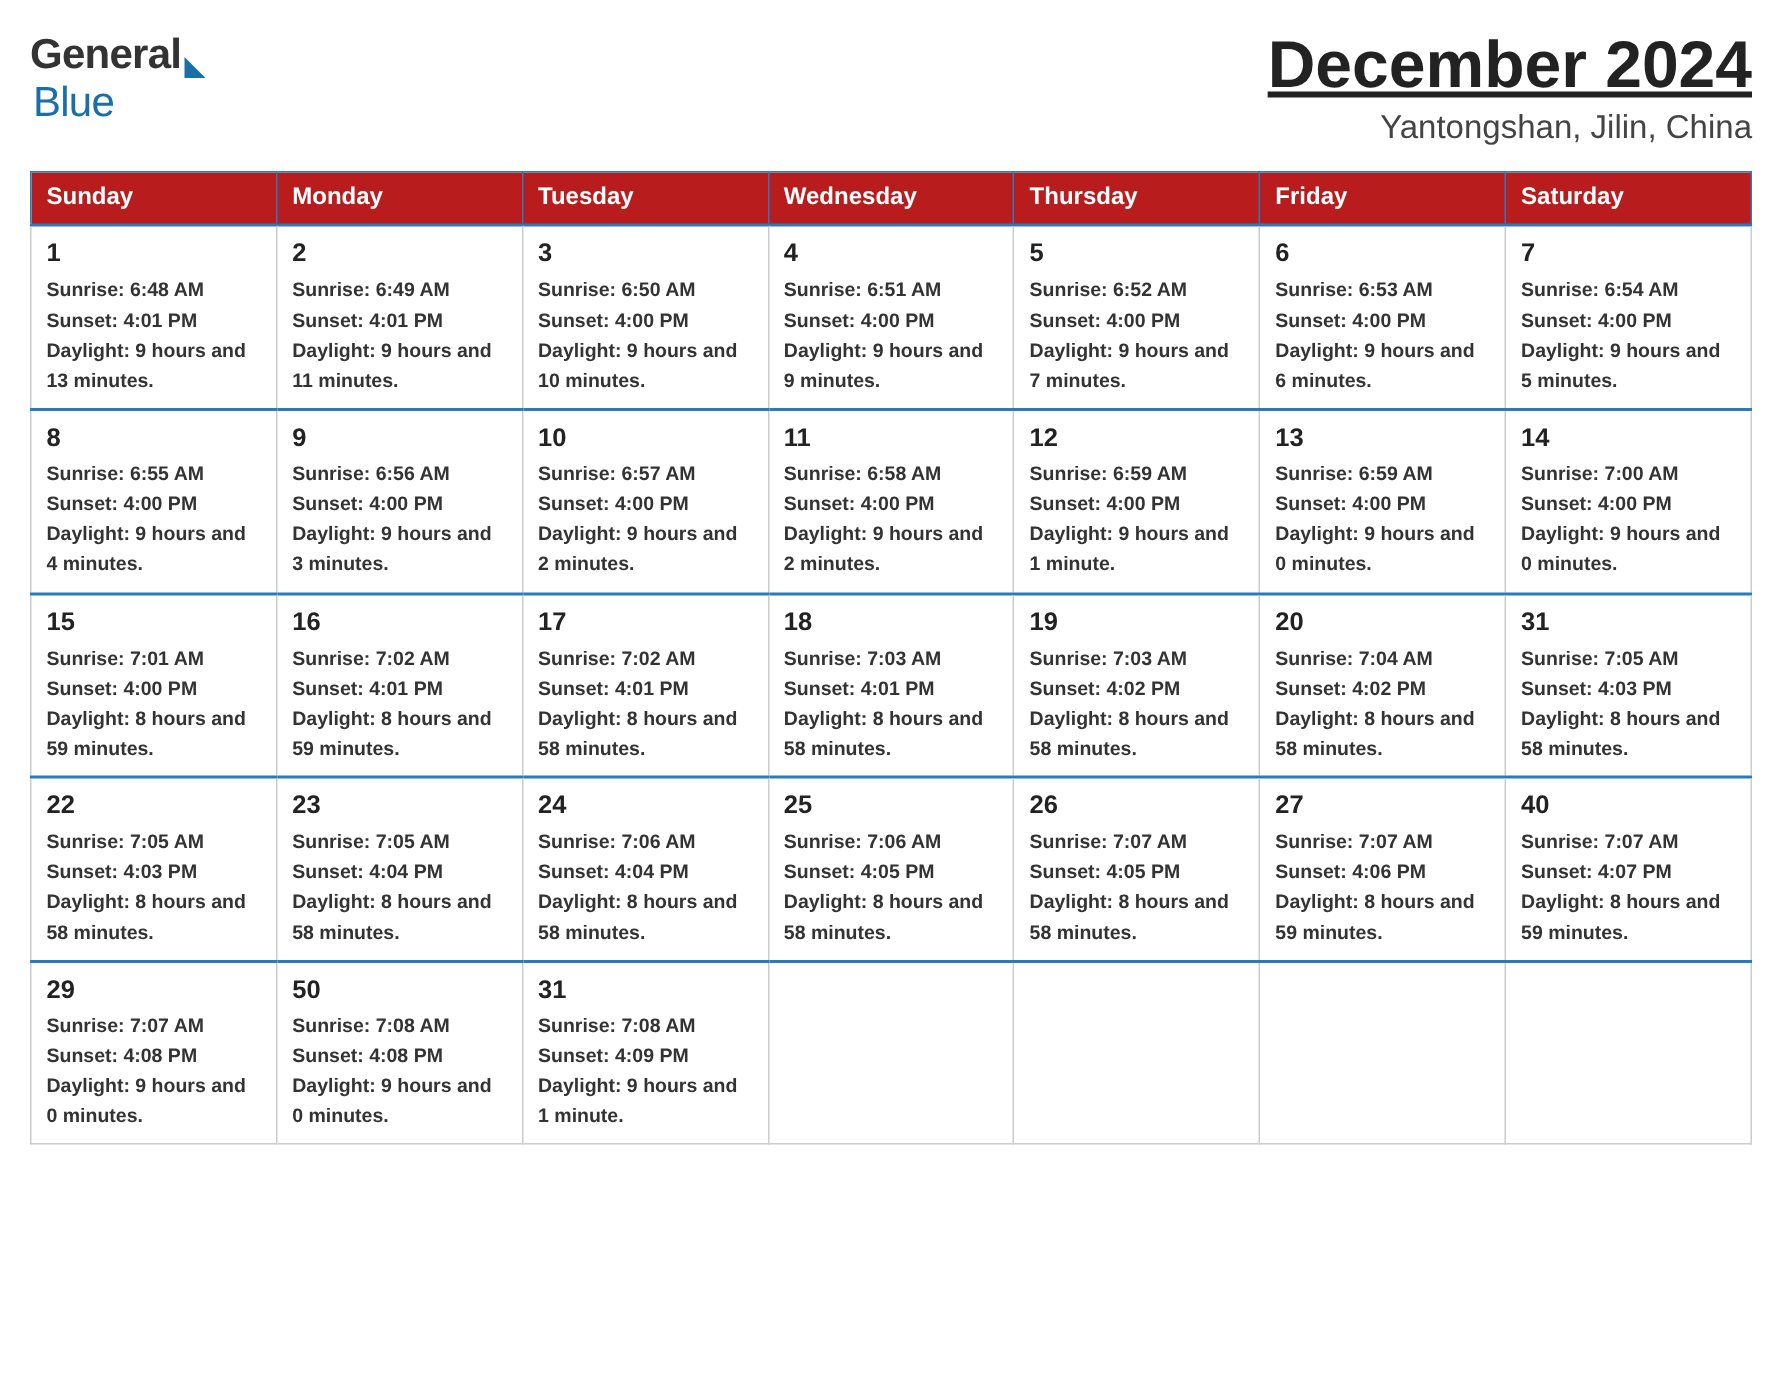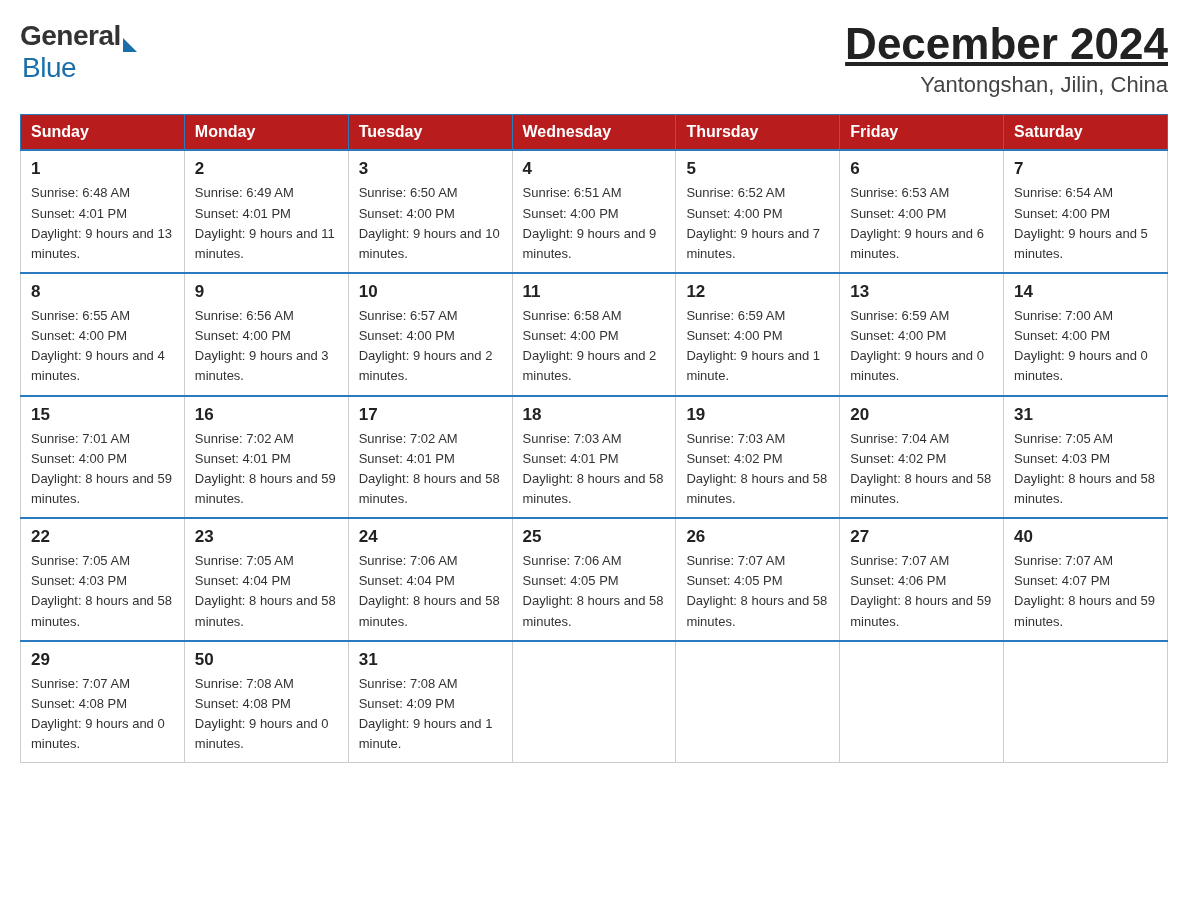--- a/index.html
+++ b/index.html
@@ -86,20 +86,21 @@
       font-size: 17px;
       font-weight: bold;
       color: #222;
       display: block;
       margin-bottom: 4px;
     }
     .day-info {
       font-size: 13px;
       color: #333;
       line-height: 1.55;
+      font-weight: bold;
     }
     .empty-cell {
       border-top: 2px solid #2a7abf;
     }
     .logo-wrapper {
       display: flex;
       align-items: flex-end;
     }
   </style>
 </head>

